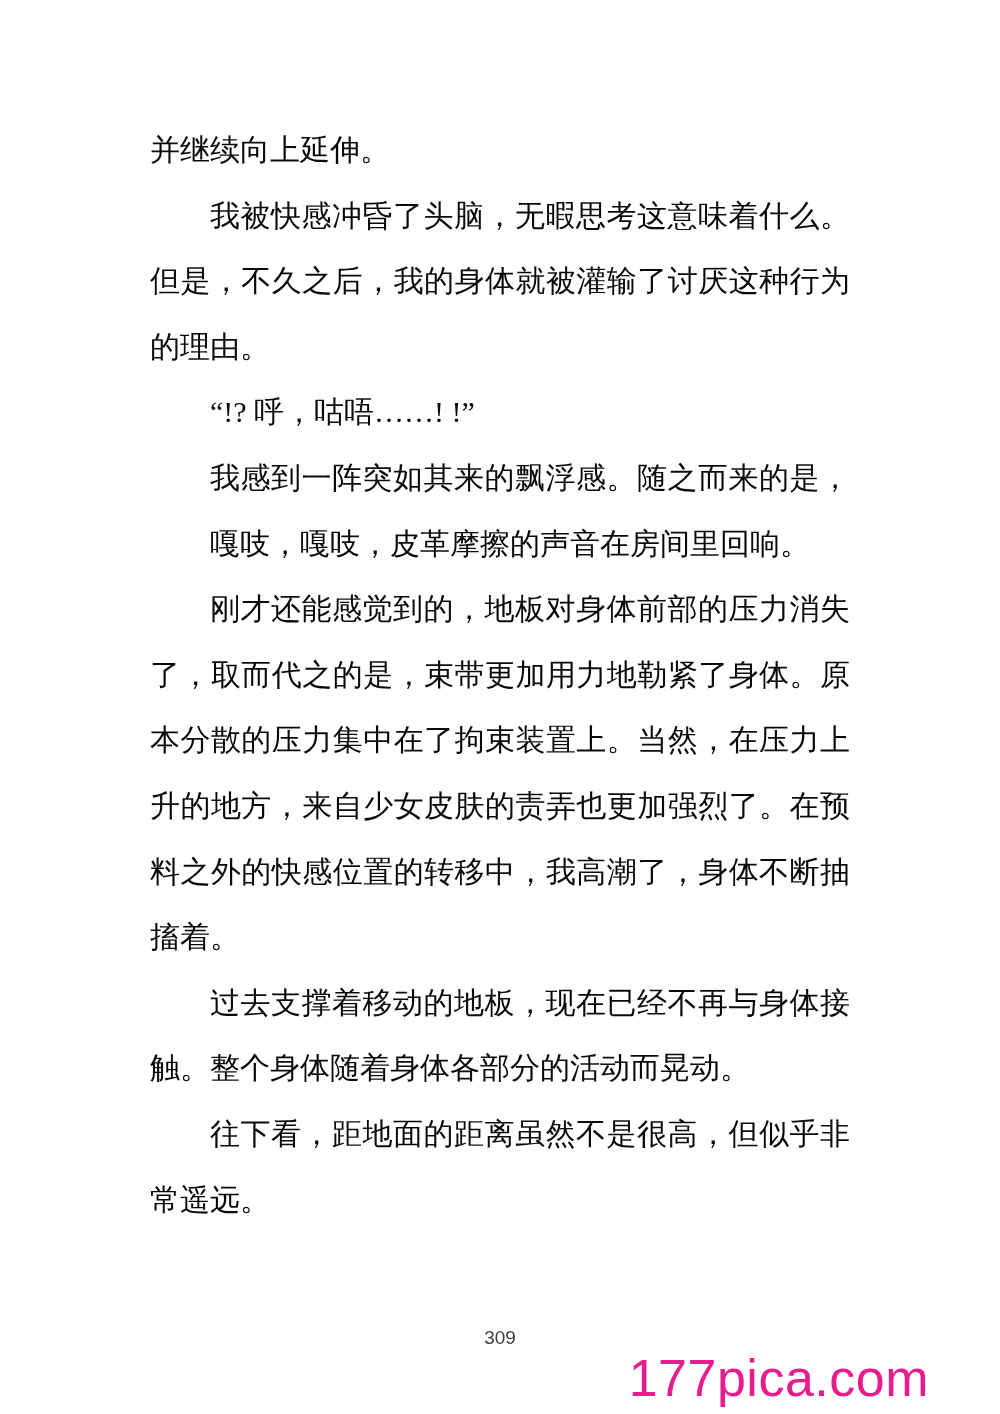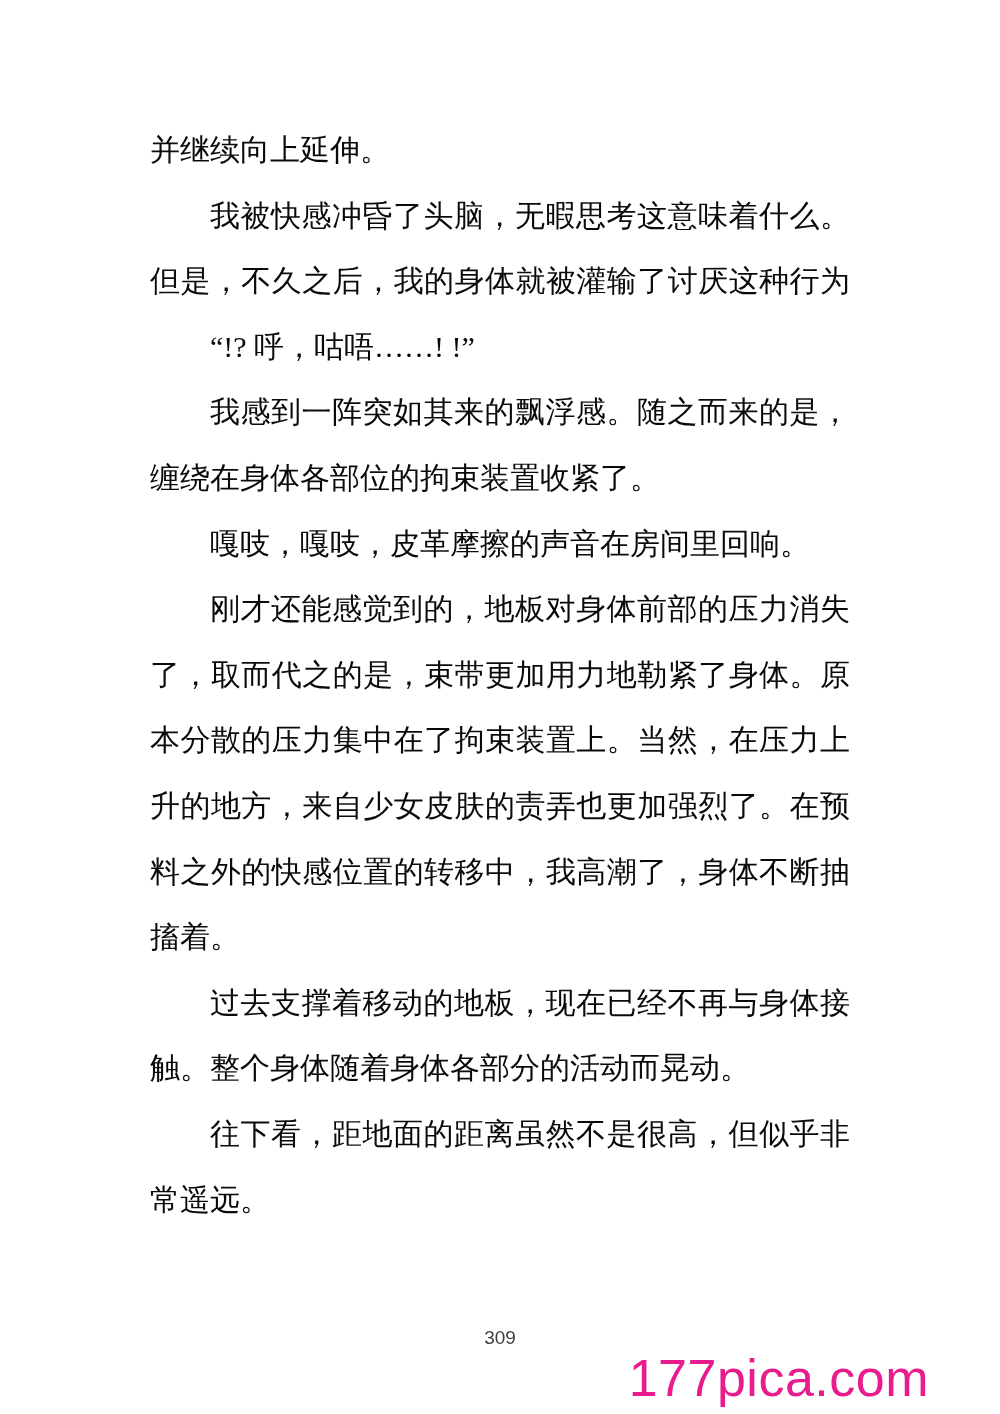--- a/index.html
+++ b/index.html
@@ -69,23 +69,23 @@
   }
 </style>
 </head>
 <body>
 
 <main class="page">
   <section class="text-block" id="text-block">
       <div class="line">并继续向上延伸。</div>
       <div class="line indent justify">我被快感冲昏了头脑，无暇思考这意味着什么。</div>
       <div class="line justify">但是，不久之后，我的身体就被灌输了讨厌这种行为</div>
+      <div class="line">的理由。</div>
       <div class="line indent">“!? 呼，咕唔……! !”</div>
       <div class="line indent justify">我感到一阵突如其来的飘浮感。随之而来的是，</div>
-      <div class="line">缠绕在身体各部位的拘束装置收紧了。</div>
       <div class="line indent">嘎吱，嘎吱，皮革摩擦的声音在房间里回响。</div>
       <div class="line indent justify">刚才还能感觉到的，地板对身体前部的压力消失</div>
       <div class="line justify">了，取而代之的是，束带更加用力地勒紧了身体。原</div>
       <div class="line justify">本分散的压力集中在了拘束装置上。当然，在压力上</div>
       <div class="line justify">升的地方，来自少女皮肤的责弄也更加强烈了。在预</div>
       <div class="line justify">料之外的快感位置的转移中，我高潮了，身体不断抽</div>
       <div class="line">搐着。</div>
       <div class="line indent justify">过去支撑着移动的地板，现在已经不再与身体接</div>
       <div class="line">触。整个身体随着身体各部分的活动而晃动。</div>
       <div class="line indent justify">往下看，距地面的距离虽然不是很高，但似乎非</div>

